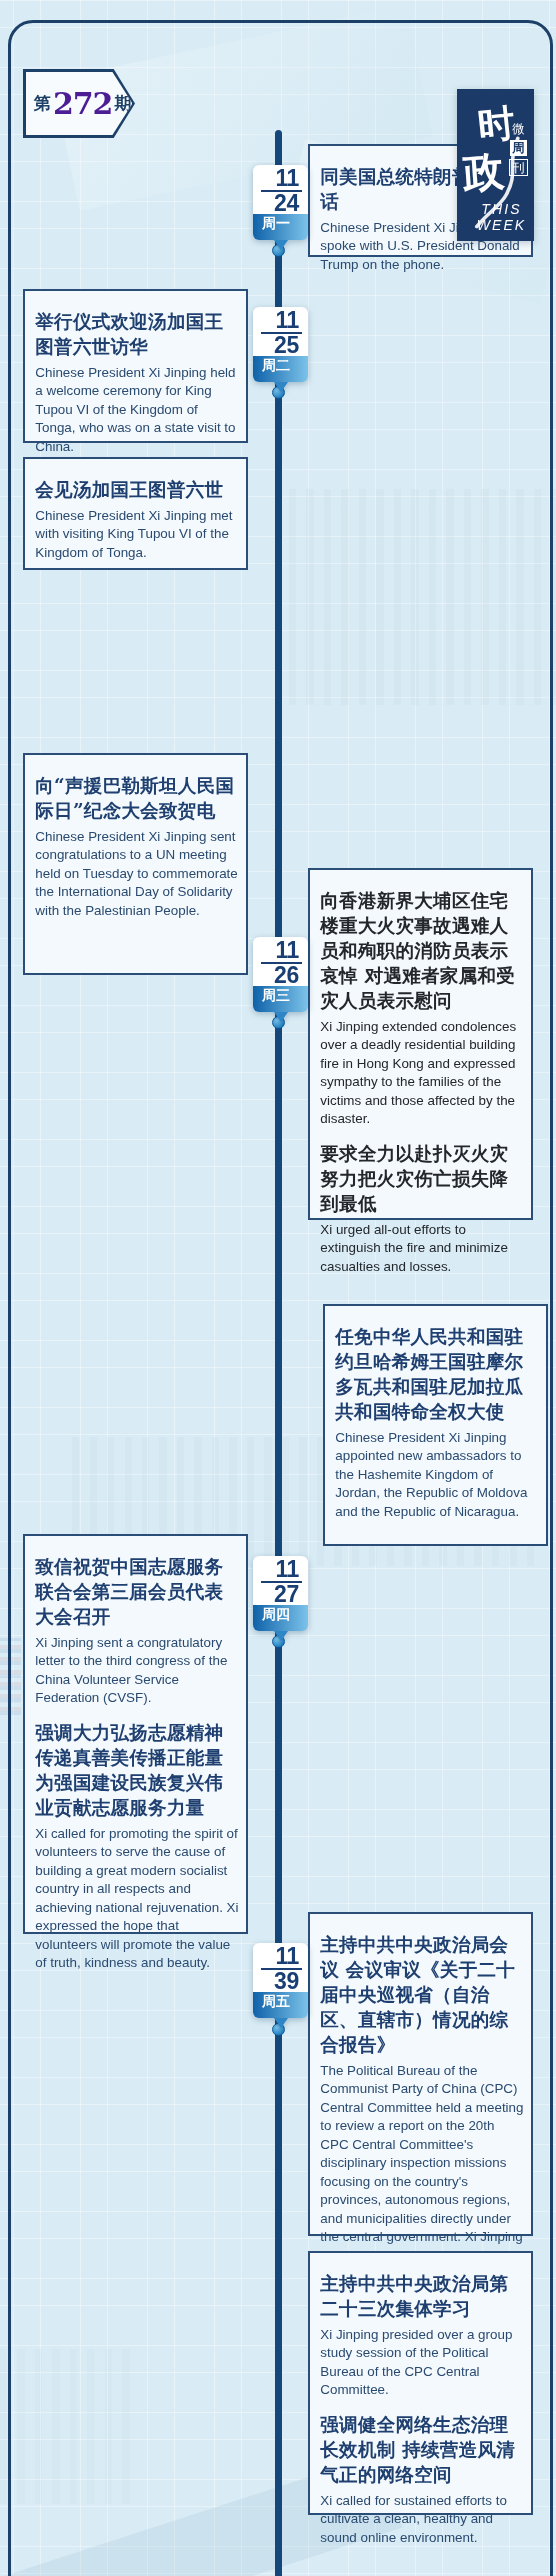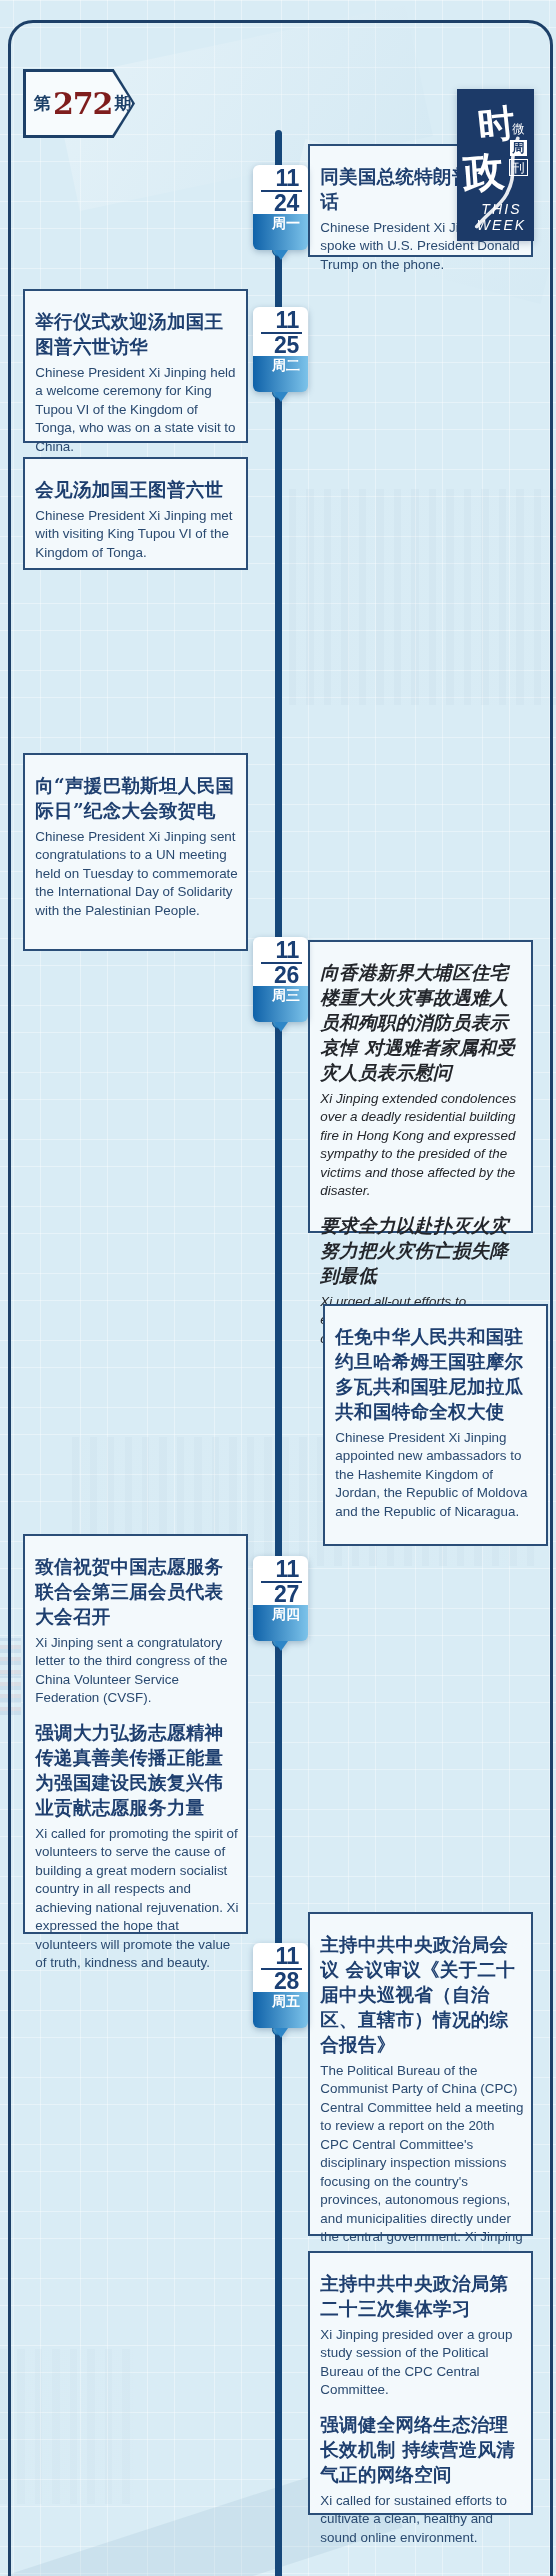--- a/index.html
+++ b/index.html
@@ -24,21 +24,21 @@
     border:3.1px solid #1d4068;border-radius:25px;}
 
   
   .issue{position:absolute;left:23px;top:69px;width:112px;height:69px;z-index:5;}
   .issue .outer{position:absolute;inset:0;background:#1d4068;
     clip-path:polygon(0 0, 81% 0, 100% 50%, 81% 100%, 0 100%);}
   .issue .inner{position:absolute;inset:2.6px;background:#f7fbfd;
     clip-path:polygon(0 0, 81% 0, 100% 50%, 81% 100%, 0 100%);
     display:flex;align-items:center;justify-content:flex-start;padding-left:8.2px;box-sizing:border-box;}
   .issue .zh{font-size:17px;font-weight:700;color:#1d4068;font-family:"DejaVu Serif","Liberation Serif",serif;}
-  .issue .no{font-size:30px;font-weight:700;color:#7f1d1d;font-family:"DejaVu Serif","Liberation Serif",serif;margin:0 2.1px;letter-spacing:-1px;}
+  .issue .no{font-size:30px;font-weight:700;color:#4c1d95;font-family:"DejaVu Serif","Liberation Serif",serif;margin:0 2.1px;letter-spacing:-1px;}
 
   
   .masthead{position:absolute;left:457px;top:89px;width:77px;height:152px;background:#1c3a68;z-index:5;
     box-shadow:0 2.1px 7.2px rgba(20,50,90,.25);}
   .masthead .big{position:absolute;color:#fff;font-family:"DejaVu Serif","Liberation Serif",serif;font-weight:700;}
   .mh-shi{left:20.6px;top:11.3px;font-size:37px;transform:rotate(-6deg);}
   .mh-zheng{left:6.2px;top:56px;font-size:41px;transform:rotate(-4deg);}
   .mh-col{position:absolute;right:6.2px;top:33px;display:flex;flex-direction:column;align-items:center;gap:3.1px;}
   .mh-col .c{color:#fff;font-size:12.4px;line-height:14.4px;}
   .mh-col .boxed{border:1px solid #fff;padding:0.5px 2.1px;}
@@ -50,41 +50,41 @@
   
   .tline{position:absolute;left:275px;top:130px;width:7.2px;height:2472px;background:#16477a;border-radius:4.1px 4.1px 0 0;z-index:1;}
   .dot{position:absolute;left:272px;width:13.4px;height:13.4px;border-radius:50%;z-index:3;
     background:radial-gradient(circle at 35% 30%, #7cc9f0, #1f7dbf 75%);border:1px solid #0d5796;box-sizing:border-box;}
 
   
   .badge{position:absolute;left:253px;width:55px;z-index:4;filter:drop-shadow(0 2.1px 3.1px rgba(20,60,100,.30));}
   .badge .white{background:#ffffff;border-radius:6.2px 6.2px 0 0;padding-top:3.1px;height:46px;}
   .badge .num{font-size:23px;line-height:21.6px;font-weight:700;color:#1a3f74;text-align:right;padding-right:9.3px;letter-spacing:-0.5px;}
   .badge .rule{height:2.1px;background:#1a3f74;margin:0.5px 6.2px 0.5px 8.2px;}
-  .badge .strip{height:36px;border-radius:0 0 6.2px 6.2px;background:linear-gradient(90deg,#0f62a9,#7cc3ea);
-    color:#fff;font-weight:700;font-size:14px;line-height:18.5px;text-align:right;padding-right:8px;box-sizing:border-box;}
+  .badge .strip{height:26px;border-radius:0 0 6.2px 6.2px;background:linear-gradient(90deg,#0f62a9,#7cc3ea);
+    color:#fff;font-weight:700;font-size:14px;line-height:18.5px;text-align:right;padding-right:18px;box-sizing:border-box;}
   .badge .ptr{width:0;height:0;margin:0 auto;border-left:7.7px solid transparent;border-right:7.7px solid transparent;border-top:10.3px solid #2e86c7;}
 
   
   .event{position:absolute;background:#f3f9fc;border:2.1px solid #2a4e78;box-sizing:border-box;
     padding:17.5px 7.2px 10.3px 10.3px;z-index:2;}
   .right-col{left:308px;width:225px;}
   .left-col{left:23px;width:225px;}
   .event .t{font-family:"DejaVu Serif","Liberation Serif",serif;font-weight:700;
     font-size:18.5px;line-height:25px;color:#1e3f6f;letter-spacing:0.3px;}
   .event .b{font-size:13.4px;line-height:18.5px;color:#2a4a70;margin-top:5.2px;}
   .event .t2{margin-top:12px;}
   .event.dark .t,.event.dark .b{color:#23262b;}
 
   .e1{top:144px;height:113px;}
   .e2{top:289px;height:154px;}
   .e3{top:457px;height:113px;}
   .e4{top:586px;height:151px;}
-  .e5{top:753px;height:198px;}
-  .e6{top:940px;height:293px;font-style:italic;}
+  .e5{top:753px;height:222px;}
+  .e6{top:868px;height:352px;}
   .e7{top:1304px;height:242px;margin-left:15px;}
   .e8{top:1534px;height:400px;}
   .e9{top:1912px;height:324px;}
   .e10{top:2251px;height:264px;}
 </style>
 </head>
 <body>
 
 <div id="poster">
 
@@ -166,21 +166,21 @@
       <div class="num">27</div>
     </div>
     <div class="strip">周四</div>
     <div class="ptr"></div>
   </div>
 
   <div class="badge" style="top:1943px;">
     <div class="white">
       <div class="num">11</div>
       <div class="rule"></div>
-      <div class="num">28</div>
+      <div class="num">39</div>
     </div>
     <div class="strip">周五</div>
     <div class="ptr"></div>
   </div>
 
   <div class="event right-col e1">
     <div class="t">同美国总统特朗普通电话</div>
     <div class="b">Chinese President Xi Jinping spoke with U.S. President Donald Trump on the phone.</div>
   </div>
 
@@ -195,21 +195,21 @@
   </div>
 
 
   <div class="event left-col e5">
     <div class="t">向“声援巴勒斯坦人民国际日”纪念大会致贺电</div>
     <div class="b">Chinese President Xi Jinping sent congratulations to a UN meeting held on Tuesday to commemorate the International Day of Solidarity with the Palestinian People.</div>
   </div>
 
   <div class="event right-col e6 dark">
     <div class="t">向香港新界大埔区住宅楼重大火灾事故遇难人员和殉职的消防员表示哀悼 对遇难者家属和受灾人员表示慰问</div>
-    <div class="b">Xi Jinping extended condolences over a deadly residential building fire in Hong Kong and expressed sympathy to the presided of the victims and those affected by the disaster.</div>
+    <div class="b">Xi Jinping extended condolences over a deadly residential building fire in Hong Kong and expressed sympathy to the families of the victims and those affected by the disaster.</div>
     <div class="t t2">要求全力以赴扑灭火灾 努力把火灾伤亡损失降到最低</div>
     <div class="b">Xi urged all-out efforts to extinguish the fire and minimize casualties and losses.</div>
   </div>
 
   <div class="event right-col e7">
     <div class="t">任免中华人民共和国驻约旦哈希姆王国驻摩尔多瓦共和国驻尼加拉瓜共和国特命全权大使</div>
     <div class="b">Chinese President Xi Jinping appointed new ambassadors to the Hashemite Kingdom of Jordan, the Republic of Moldova and the Republic of Nicaragua.</div>
   </div>
 
   <div class="event left-col e8">

